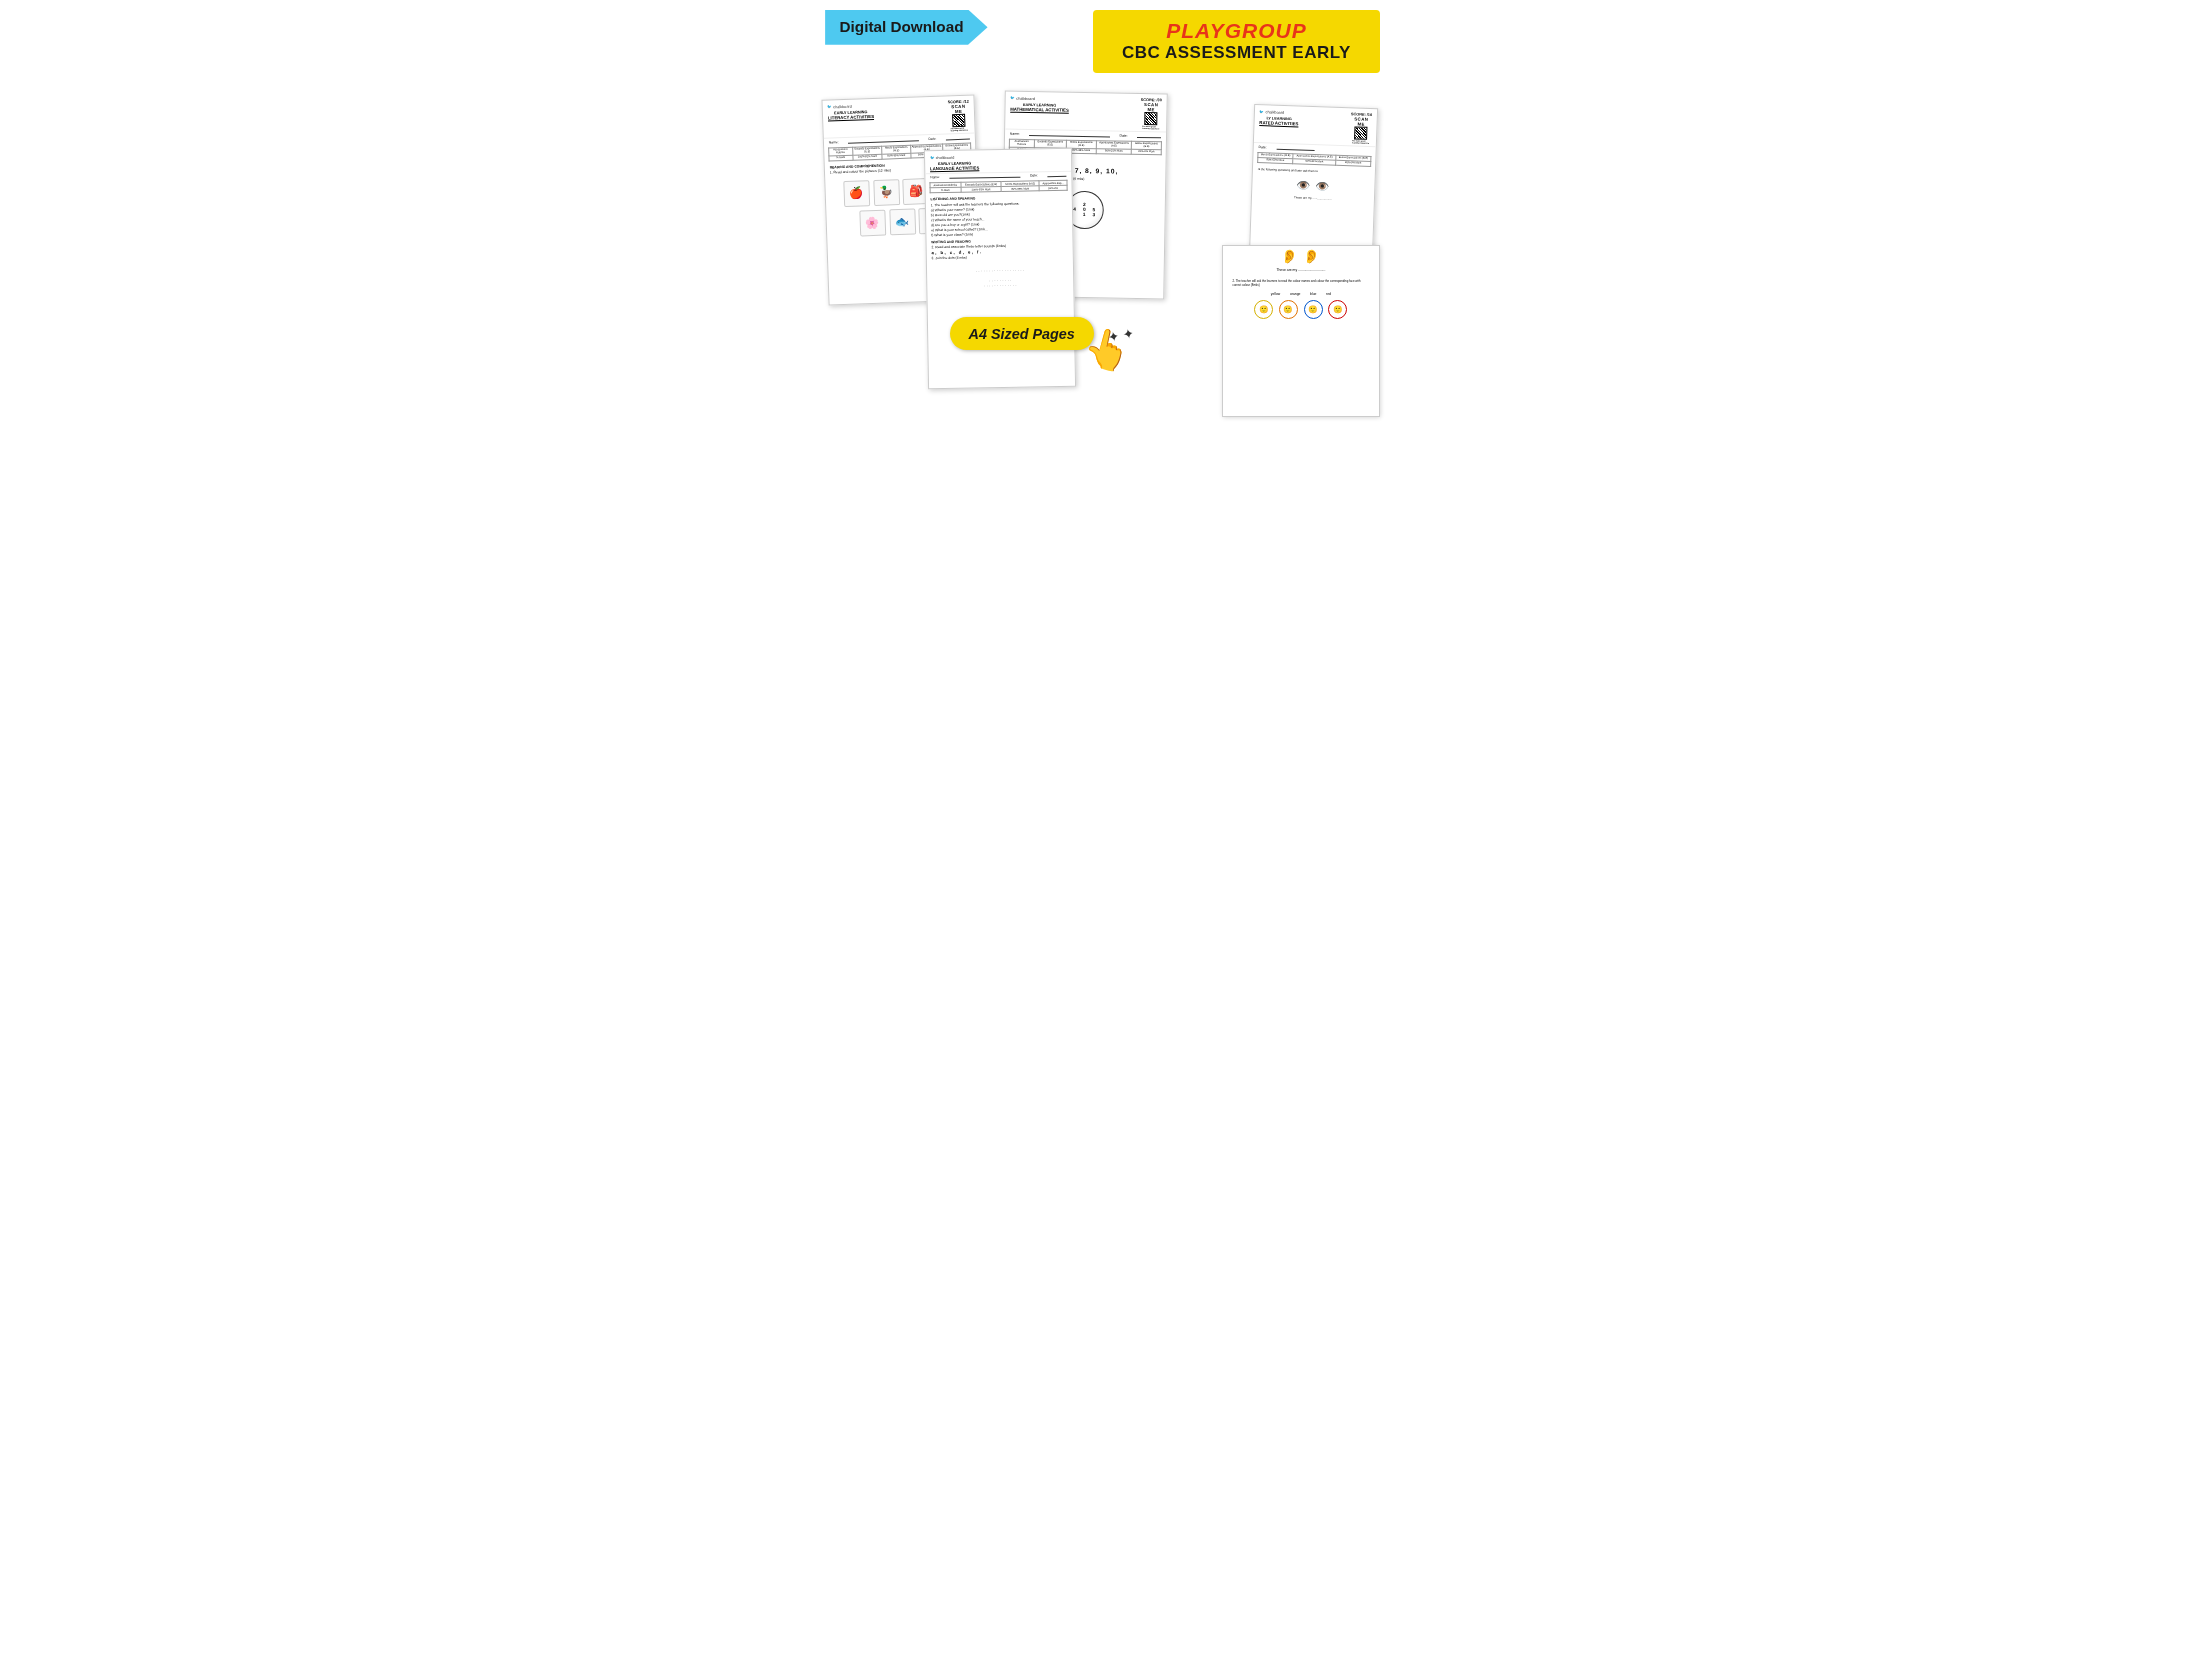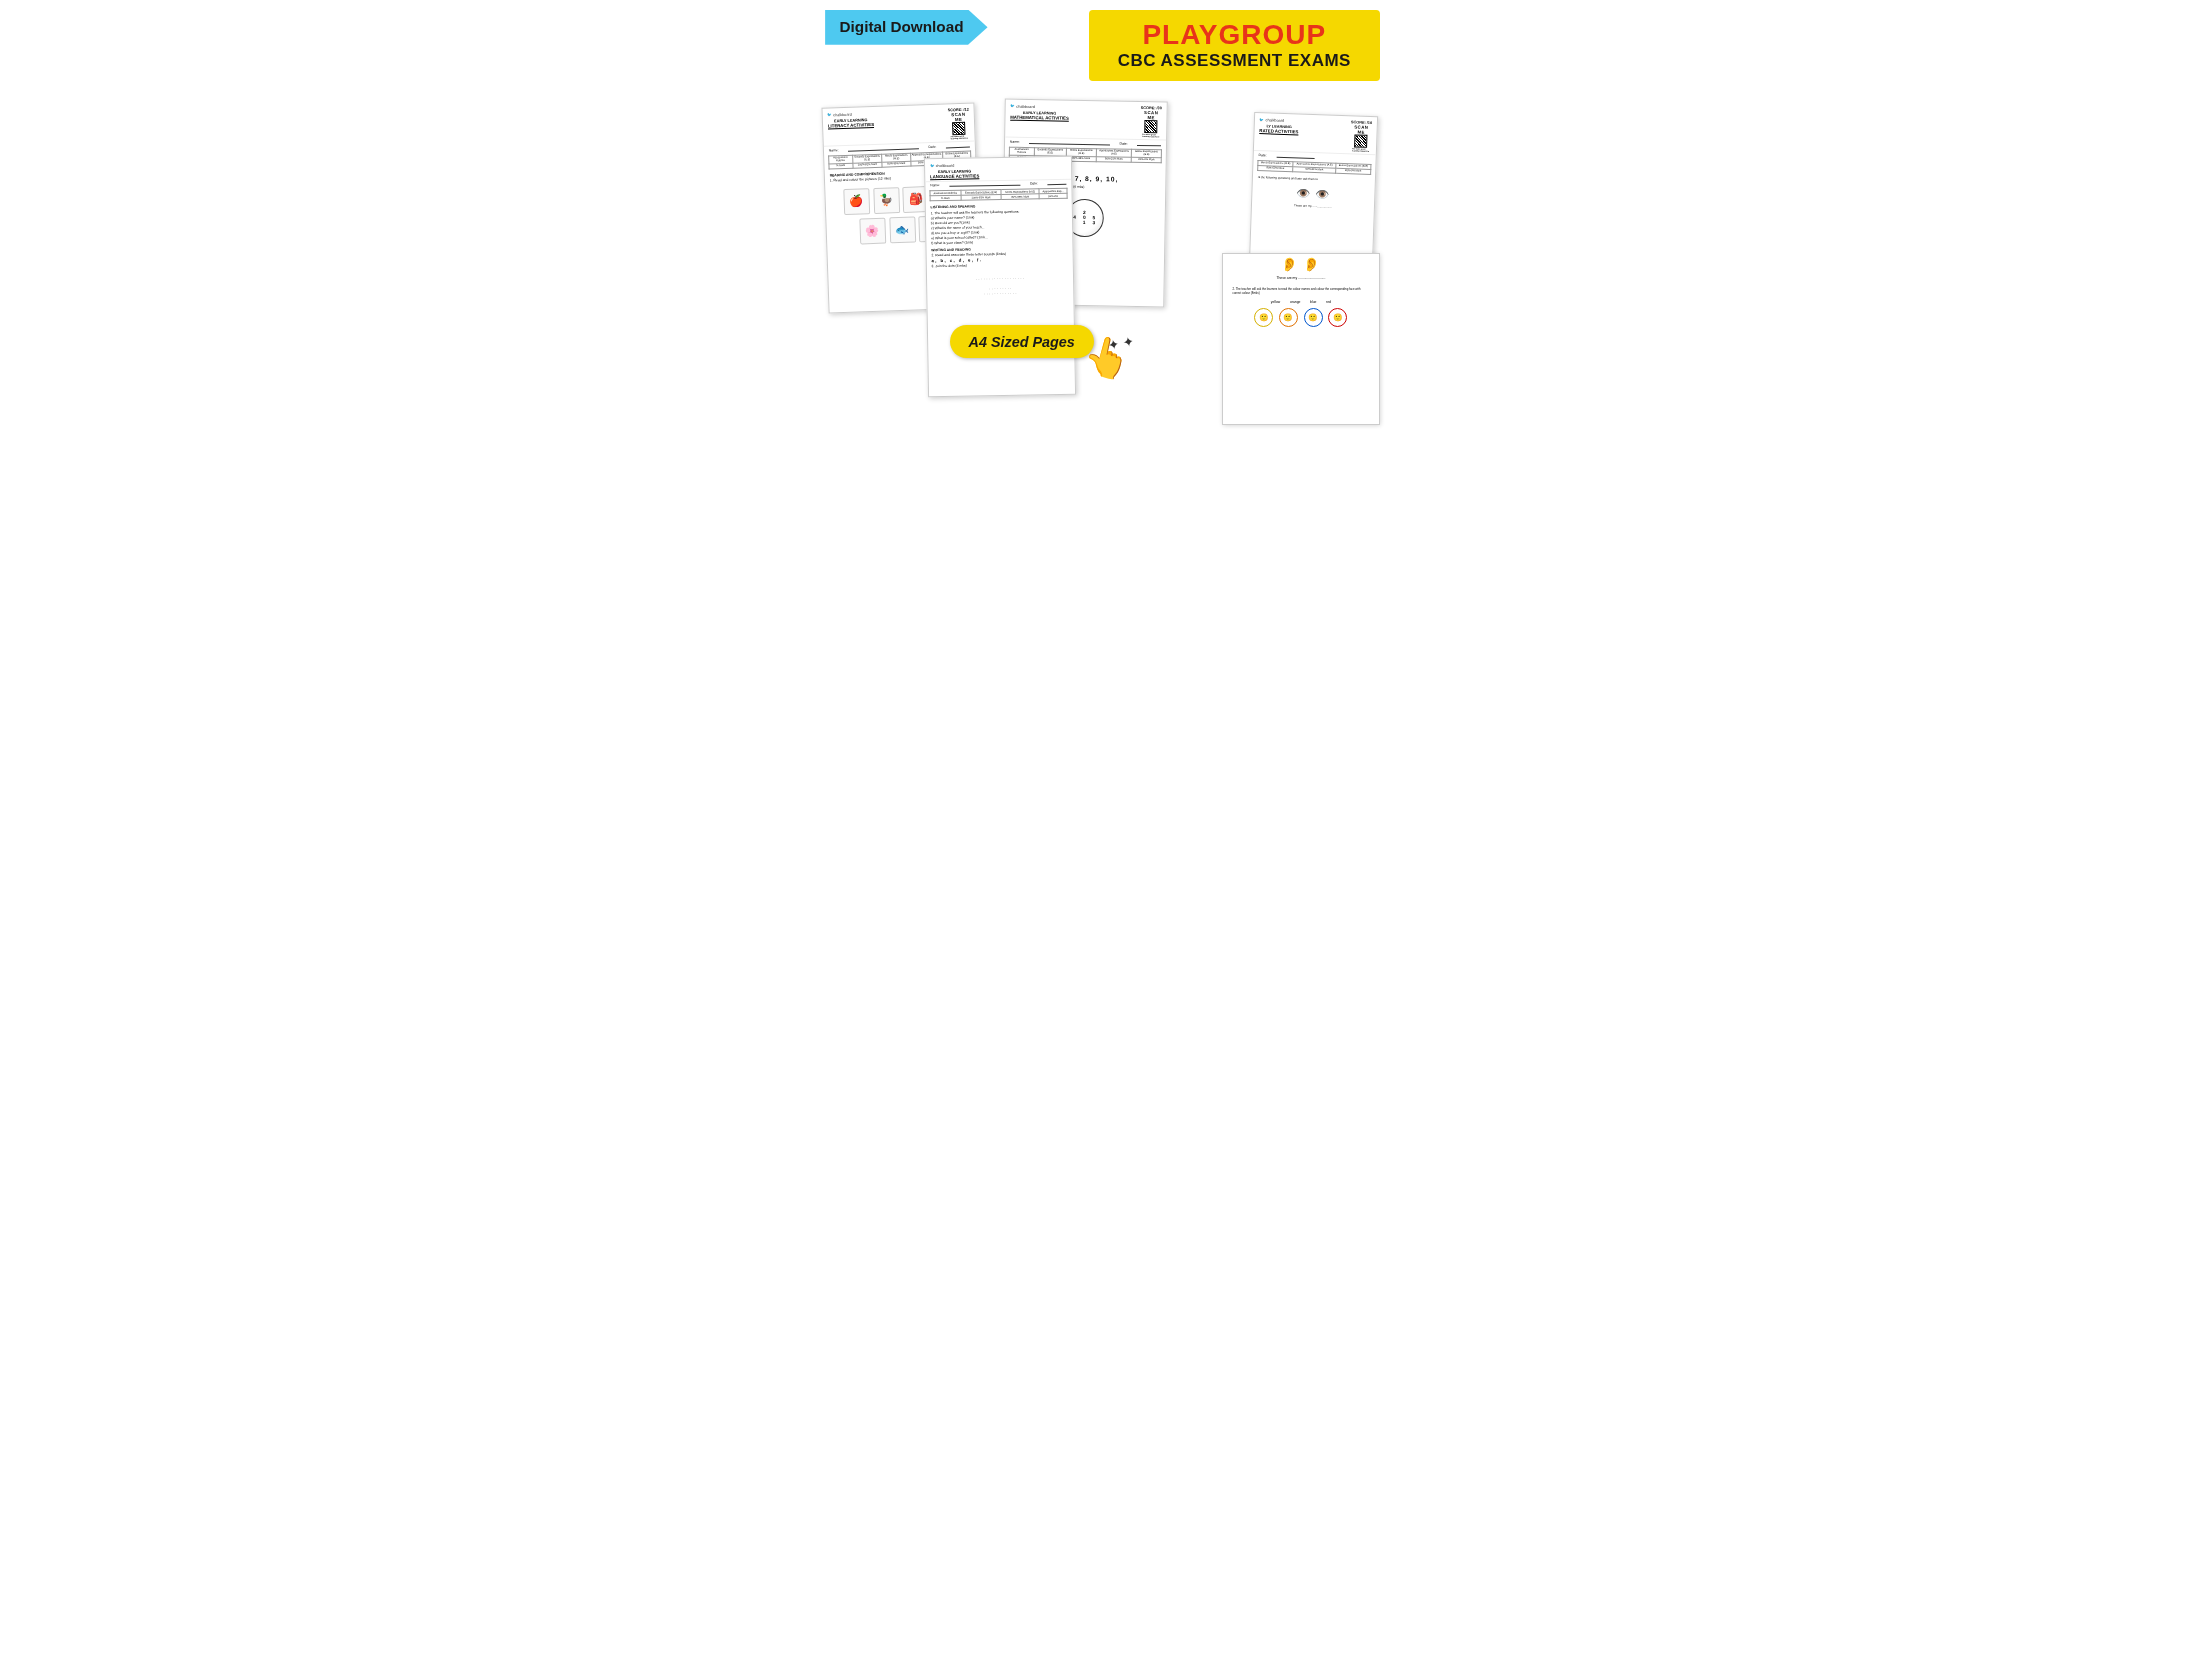--- a/index.html
+++ b/index.html
@@ -40,22 +40,23 @@
       display: flex;
       flex-direction: column;
       align-items: center;
       background: #f5d800;
       padding: 9.6px 29px;
       border-radius: 3.8px;
     }
 
     .playgroup-text {
       color: #e8341a;
-      font-size: 28px;
+      font-size: 21px;
       font-weight: 900;
+      font-style: italic;
       letter-spacing: 1px;
     }
 
     .cbc-text {
       color: #1a1a1a;
       font-size: 17px;
       font-weight: 900;
       letter-spacing: 0.5px;
     }
 
@@ -346,21 +347,21 @@
     }
   </style>
 </head>
 <body>
 
 <div class="header">
   <div class="digital-download-badge">Digital Download</div>
 
   <div class="title-block">
     <div class="playgroup-text">PLAYGROUP</div>
-    <div class="cbc-text">CBC ASSESSMENT EXAMS</div>
+    <div class="cbc-text">CBC ASSESSMENT EARLY</div>
   </div>
 </div>
 
 <div class="docs-container">
 
   <div class="doc-sheet doc-literacy">
     <div class="doc-header">
       <div>
         <div class="doc-logo">
           <span>🐦</span>

